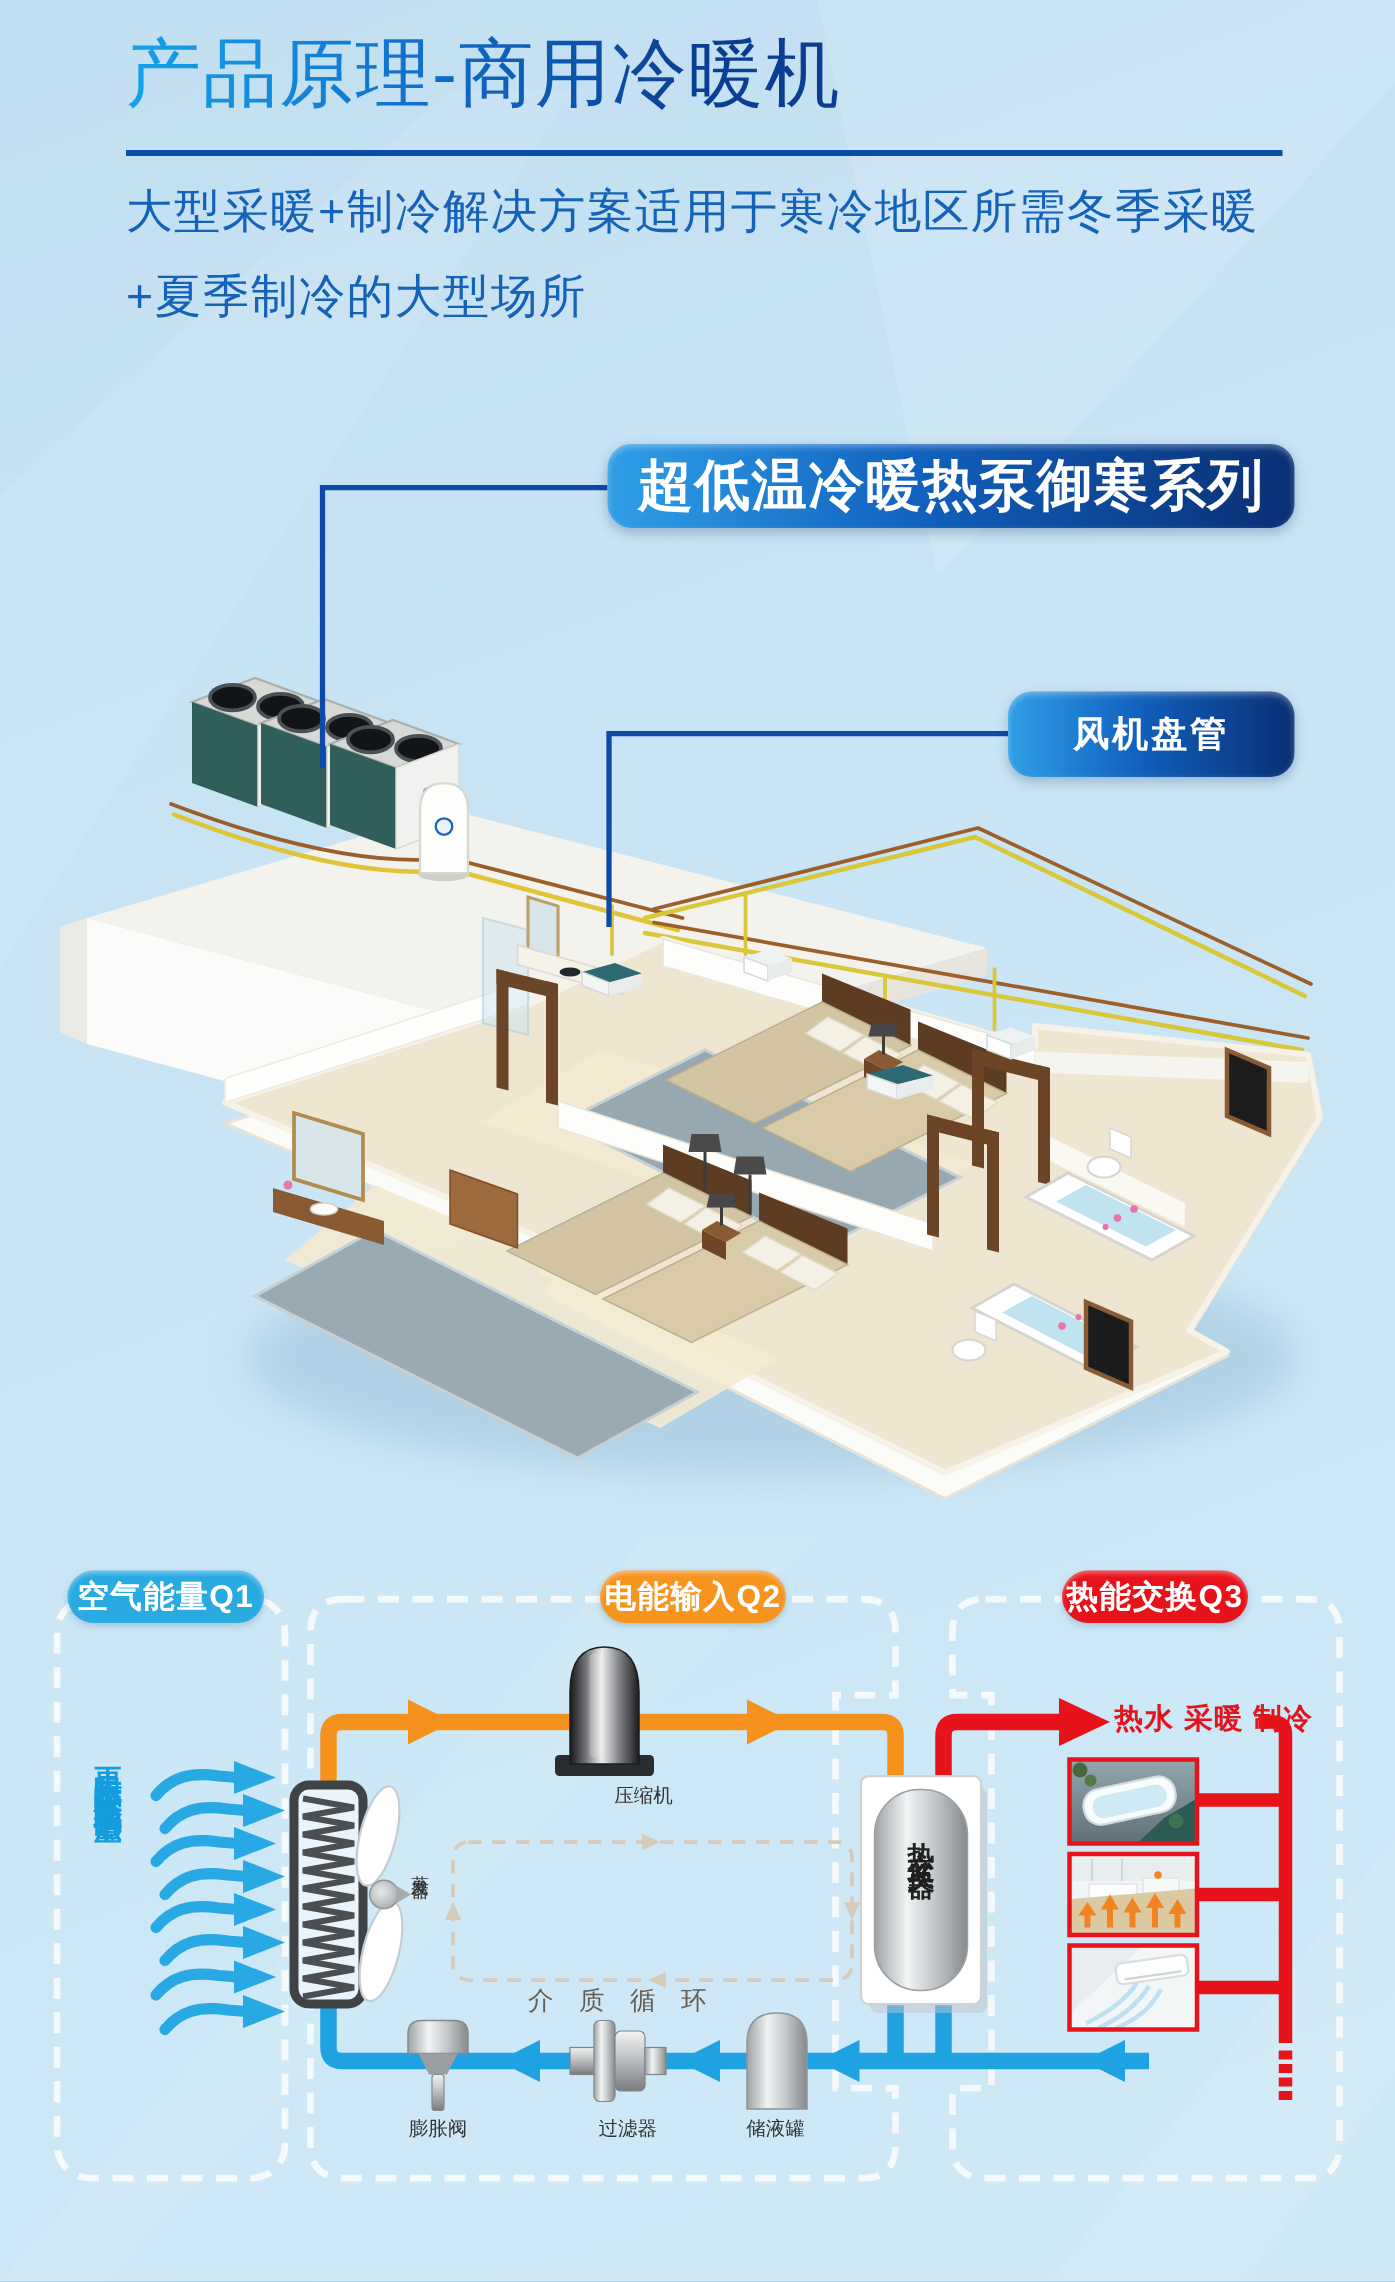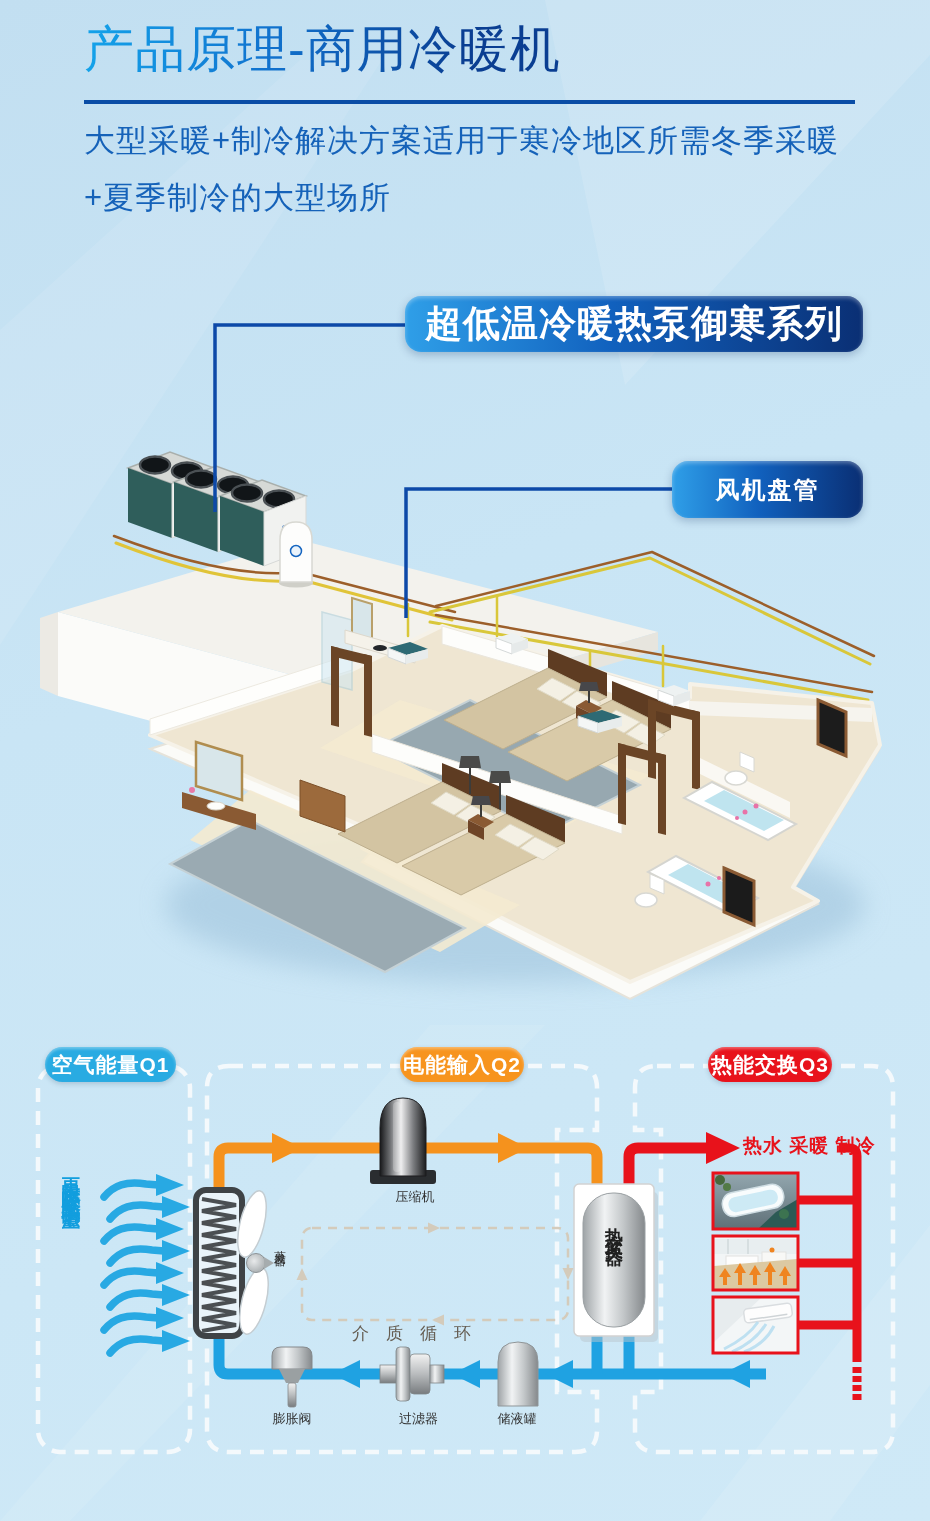--- a/index.html
+++ b/index.html
@@ -48,21 +48,21 @@
   .q2{left:352px;top:1047px;width:124px;background:#f7941e;margin-left:48px;}
   .q3{left:708px;top:1047px;width:124px;background:#e8121b;}
 
   .vert{writing-mode:vertical-rl;text-orientation:upright;}
   .air-text{
     left:62px;top:1163px;height:230px;z-index:6;
     font-size:19px;font-weight:700;color:#129ede;letter-spacing:3px;line-height:1;
   }
   .lbl{z-index:6;color:#333;font-size:13px;text-align:center;white-space:nowrap;}
   .evap-lbl{left:271px;top:1241px;height:60px;font-size:12px;letter-spacing:2px;color:#2e2e2e;z-index:6;}
-  .comp-lbl{left:375px;top:1188px;width:80px;}
+  .comp-lbl{left:389px;top:1188px;width:80px;}
   .valve-lbl{left:261px;top:1410px;width:62px;}
   .filter-lbl{left:376px;top:1410px;width:62px;text-align:right;}
   .tank-lbl{left:486px;top:1410px;width:62px;}
   .medium-lbl{left:352px;top:1322px;z-index:6;font-size:17px;color:#655d52;letter-spacing:17px;white-space:nowrap;}
   .hx-lbl{left:602px;top:1214px;height:130px;z-index:6;font-size:18px;font-weight:700;color:#1f1f1f;letter-spacing:7px;}
   .out-lbl{left:743px;top:1133px;z-index:6;font-size:19px;font-weight:700;color:#e8121b;letter-spacing:1px;white-space:nowrap;}
 </style>
 </head>
 <body>
 

